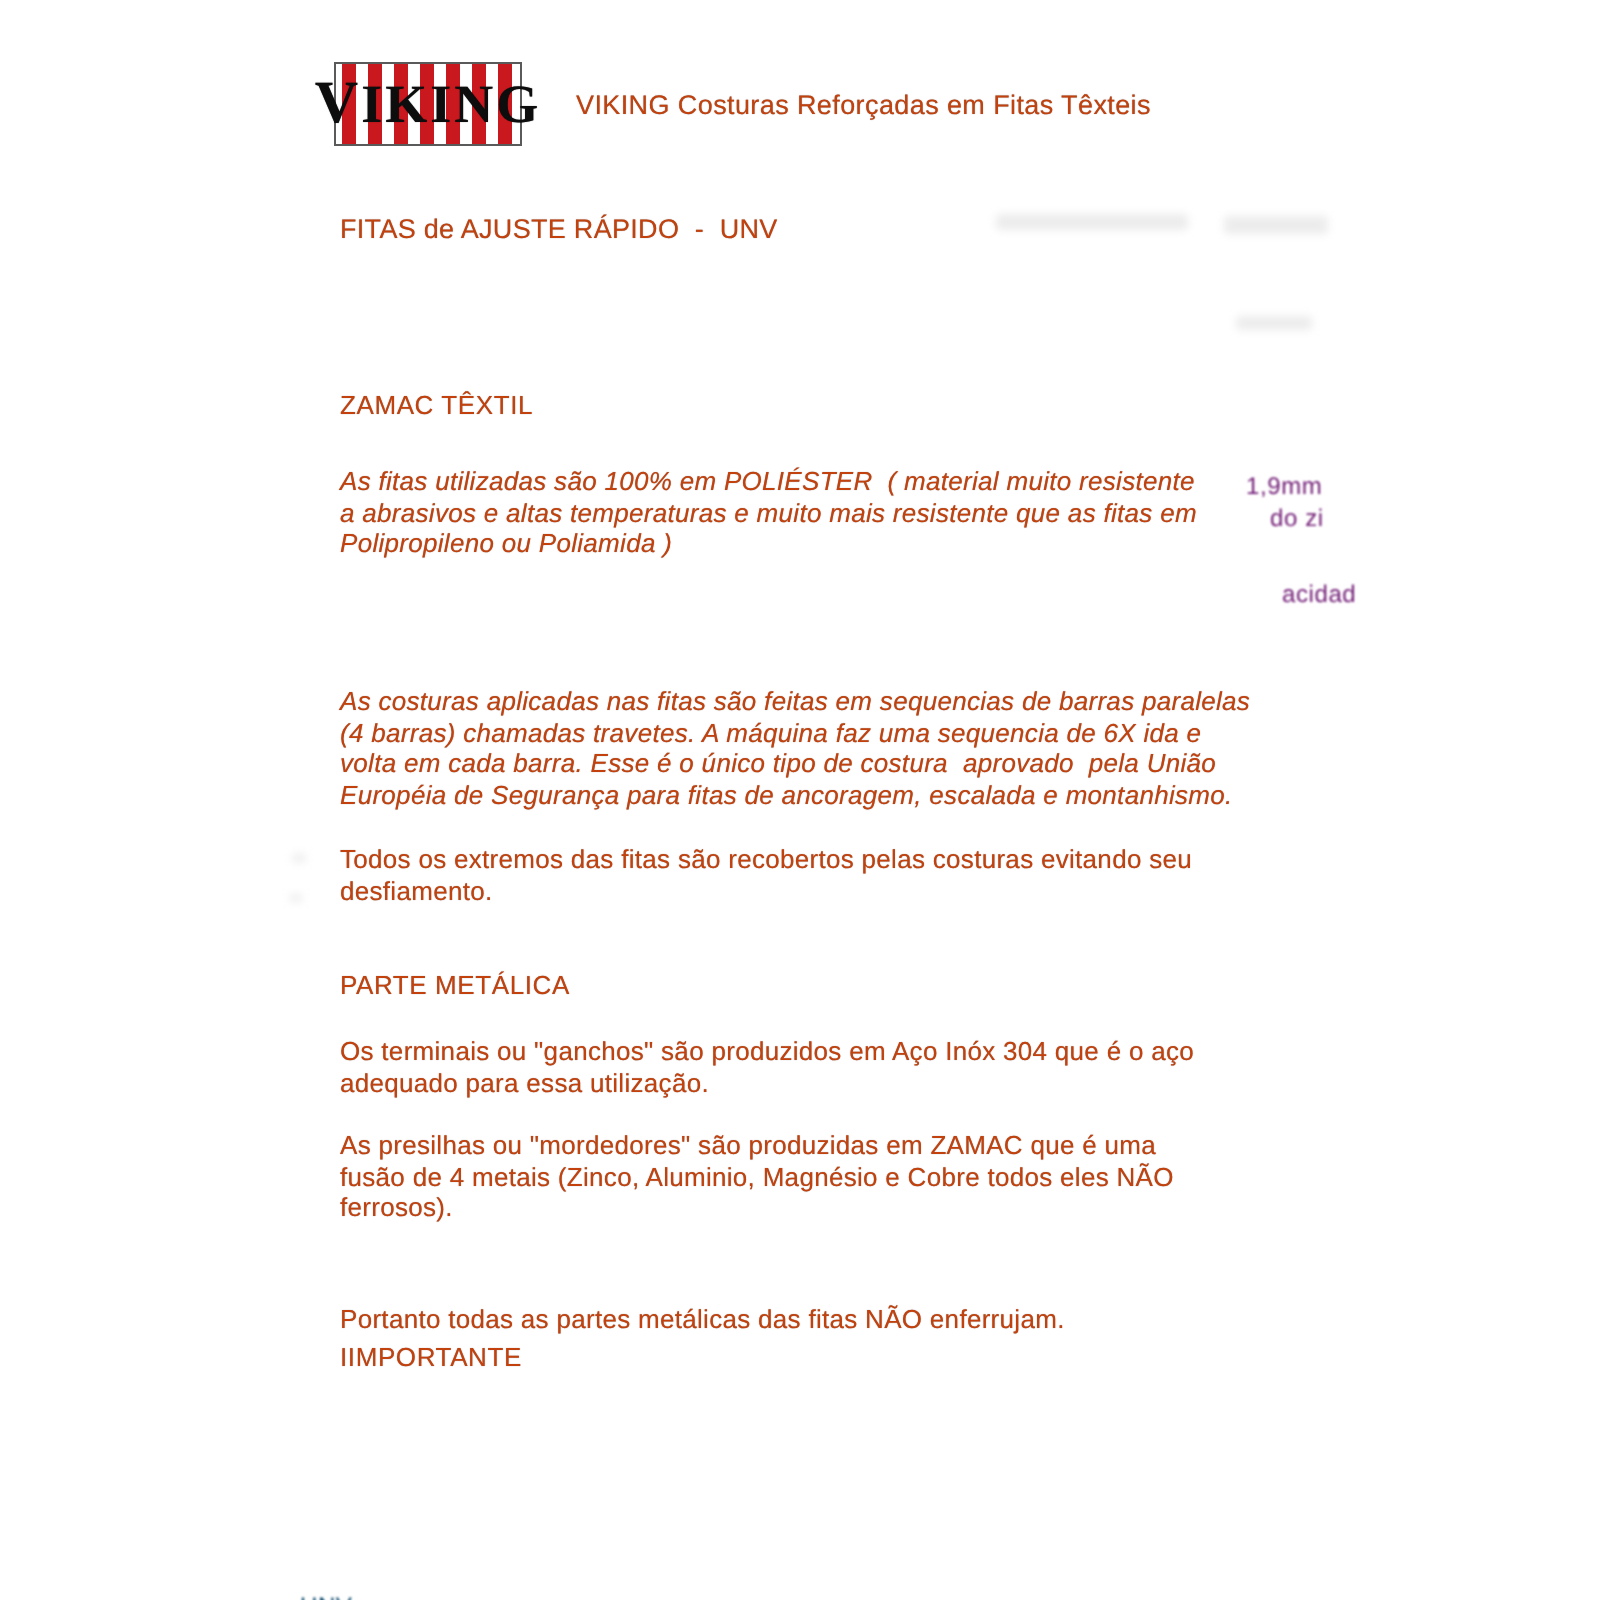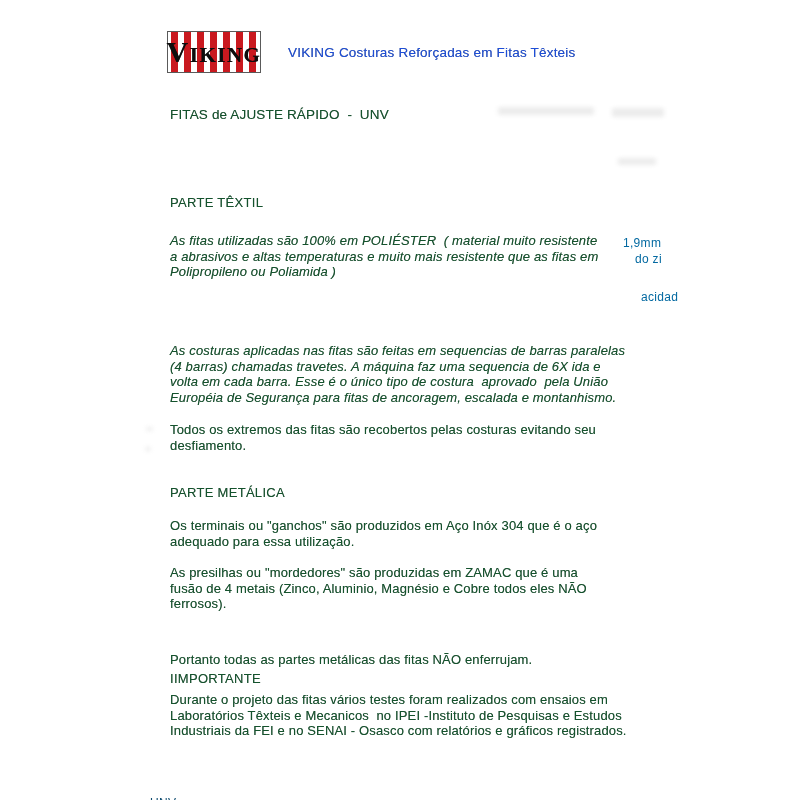--- a/index.html
+++ b/index.html
@@ -41,39 +41,39 @@
   .logo-text {
     display: flex;
     align-items: baseline;
     font-family: "Liberation Serif", serif;
     font-weight: 700;
     color: #0d0d0d;
     letter-spacing: 1.5px;
     text-shadow: 0 0 0.5px rgba(0,0,0,0.6);
   }
   .logo-initial { font-size: 30px; }
-  .logo-rest   { font-size: 21px; }
+  .logo-rest   { font-size: 27px; }
   .hdr-title {
     position: absolute;
     left: 288px;
     top: 45px;
     font-size: 13.5px;
     letter-spacing: 0.2px;
-    color: #1d4ed8;
+    color: #c2410c;
     text-shadow: 0 0 0.5px rgba(40,40,40,0.55);
     white-space: pre;
   }
   
   .blk {
     position: absolute;
     left: 170px;
     font-size: 13px;
     line-height: 15.5px;
     letter-spacing: 0.15px;
-    color: #14532d;
+    color: #c2410c;
     text-shadow: 0 0 0.5px rgba(40,40,40,0.5);
     white-space: pre;
   }
   .heading { letter-spacing: 0.3px; }
   .pos-doc-title   { top: 107px; font-size: 13.5px; }
   .pos-intro       { top: 149px; }
   .pos-h-textil    { top: 195px; }
   .pos-p1          { top: 233px; font-style: italic; }
   .pos-p2          { top: 296px; }
   .pos-p3          { top: 343px; font-style: italic; }
@@ -81,21 +81,21 @@
   .pos-h-metalica  { top: 485px; }
   .pos-p5          { top: 518px; }
   .pos-p6          { top: 565px; }
   .pos-p7          { top: 628px; margin-top: 24px; }
   .pos-h-importante{ top: 671px; text-align: center; }
   .pos-p8          { top: 692px; }
   
   .ghost {
     position: absolute;
     font-size: 12px;
-    color: #0369a1;
+    color: #701a75;
     filter: blur(0.4px);
     letter-spacing: 0.3px;
     white-space: pre;
   }
   .g-19mm   { left: 623px; top: 236px; }
   .g-dozi   { left: 635px; top: 252px; }
   .g-acidad { left: 641px; top: 290px; }
   .g-unv    { left: 150px; top: 764px; color: #0c4a6e; margin-top: 32px; }
   .smudge {
     position: absolute;
@@ -117,43 +117,40 @@
   <div class="logo">
     <span class="logo-text">
         <span class="logo-initial">V</span>
         <span class="logo-rest">IKING</span>
       </span>
   </div>
   <div class="hdr-title">VIKING Costuras Reforçadas em Fitas Têxteis</div>
 
   <div class="blk pos-doc-title">FITAS de AJUSTE RÁPIDO  -  UNV</div>
 
-  <div class="blk heading pos-h-textil">PARTE TÊXTIL</div>
+  <div class="blk heading pos-h-textil">ZAMAC TÊXTIL</div>
   <div class="blk pos-p1">As fitas utilizadas são 100% em POLIÉSTER  ( material muito resistente
 a abrasivos e altas temperaturas e muito mais resistente que as fitas em
 Polipropileno ou Poliamida )</div>
   <div class="blk pos-p3">As costuras aplicadas nas fitas são feitas em sequencias de barras paralelas
 (4 barras) chamadas travetes. A máquina faz uma sequencia de 6X ida e
 volta em cada barra. Esse é o único tipo de costura  aprovado  pela União
 Européia de Segurança para fitas de ancoragem, escalada e montanhismo.</div>
   <div class="blk pos-p4">Todos os extremos das fitas são recobertos pelas costuras evitando seu
 desfiamento.</div>
 
   <div class="blk heading pos-h-metalica">PARTE METÁLICA</div>
   <div class="blk pos-p5">Os terminais ou "ganchos" são produzidos em Aço Inóx 304 que é o aço
 adequado para essa utilização.</div>
   <div class="blk pos-p6">As presilhas ou "mordedores" são produzidas em ZAMAC que é uma
 fusão de 4 metais (Zinco, Aluminio, Magnésio e Cobre todos eles NÃO
 ferrosos).</div>
   <div class="blk pos-p7">Portanto todas as partes metálicas das fitas NÃO enferrujam.</div>
 
   <div class="blk heading pos-h-importante">IIMPORTANTE</div>
-  <div class="blk pos-p8">Durante o projeto das fitas vários testes foram realizados com ensaios em
-Laboratórios Têxteis e Mecanicos  no IPEI -Instituto de Pesquisas e Estudos
-Industriais da FEI e no SENAI - Osasco com relatórios e gráficos registrados.</div>
 
   <div class="ghost g-19mm">1,9mm</div>
   <div class="ghost g-dozi">do zi</div>
   <div class="ghost g-acidad">acidad</div>
   <div class="ghost g-unv">UNV</div>
 
   <div class="smudge sm1"></div>
   <div class="smudge sm2"></div>
   <div class="smudge sm3"></div>
   <div class="smudge sm4"></div>

